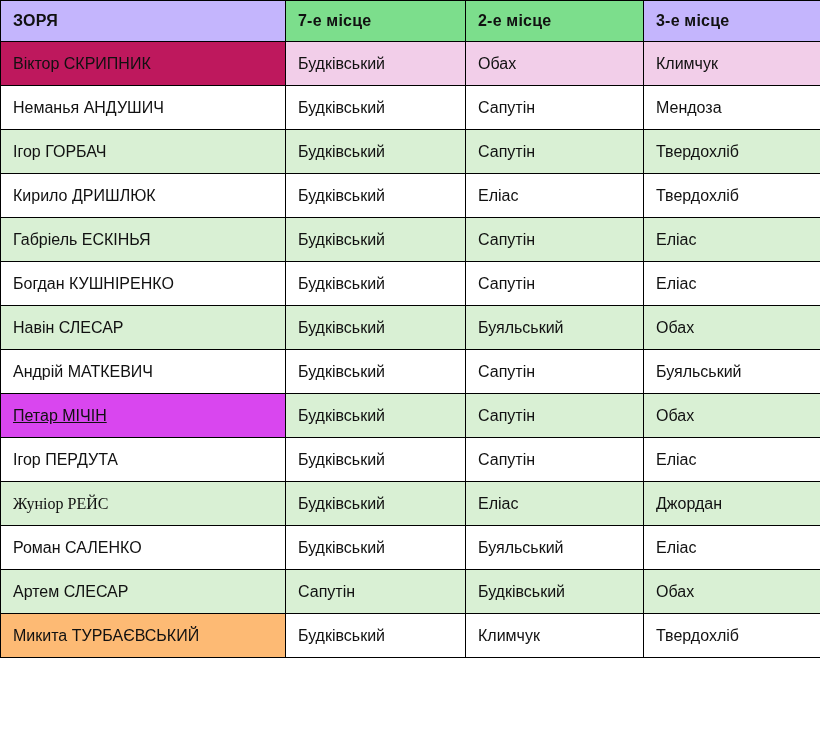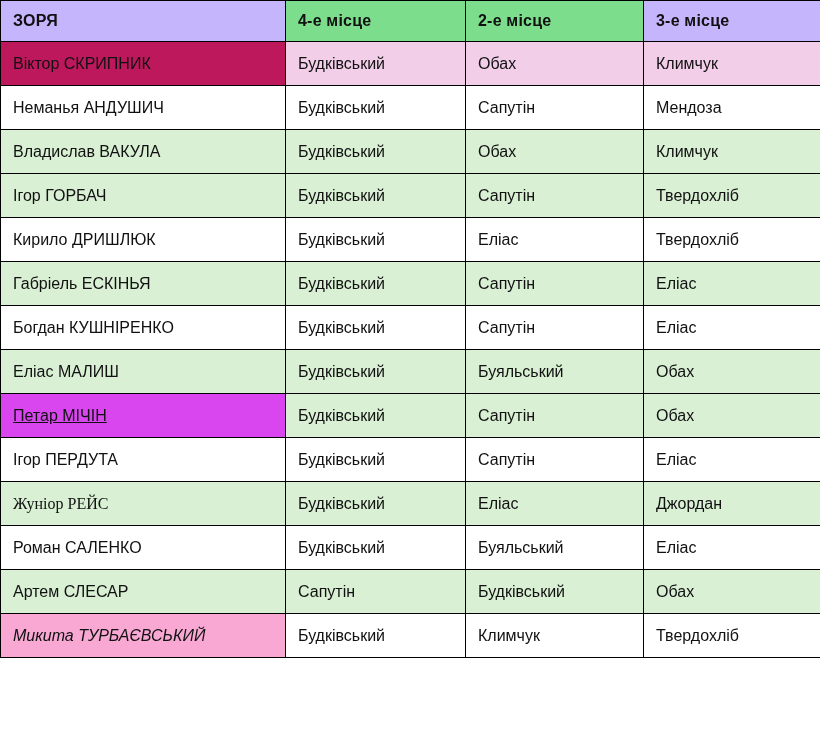--- a/index.html
+++ b/index.html
@@ -49,43 +49,37 @@
 <table class="results">
   <colgroup>
     <col class="c-name">
     <col class="c-first">
     <col class="c-second">
     <col class="c-third">
   </colgroup>
   <thead>
     <tr>
       <th style="background: #c4b5fd;">ЗОРЯ</th>
-      <th style="background: rgb(124, 222, 140);">4-е місце</th>
+      <th style="background: rgb(124, 222, 140);">7-е місце</th>
       <th style="background: rgb(124, 222, 140);">2-е місце</th>
       <th style="background: #c4b5fd;">3-е місце</th>
     </tr>
   </thead>
   <tbody id="rows-container">
       <tr>
     <td class="name-cell" style="background: #be185d;">Віктор СКРИПНИК</td>
     <td style="background: rgb(242, 206, 233);">Будківський</td>
     <td style="background: rgb(242, 206, 233);">Обах</td>
     <td style="background: rgb(242, 206, 233);">Климчук</td>
   </tr>
       <tr>
     <td class="name-cell" style="background: rgb(255, 255, 255);">Неманья АНДУШИЧ</td>
     <td style="background: rgb(255, 255, 255);">Будківський</td>
     <td style="background: rgb(255, 255, 255);">Сапутін</td>
     <td style="background: rgb(255, 255, 255);">Мендоза</td>
-  </tr>
-      <tr>
-    <td class="name-cell" style="background: rgb(217, 240, 212);">Владислав ВАКУЛА</td>
-    <td style="background: rgb(217, 240, 212);">Будківський</td>
-    <td style="background: rgb(217, 240, 212);">Обах</td>
-    <td style="background: rgb(217, 240, 212);">Климчук</td>
   </tr>
       <tr>
     <td class="name-cell" style="background: rgb(217, 240, 212);">Ігор ГОРБАЧ</td>
     <td style="background: rgb(217, 240, 212);">Будківський</td>
     <td style="background: rgb(217, 240, 212);">Сапутін</td>
     <td style="background: rgb(217, 240, 212);">Твердохліб</td>
   </tr>
       <tr>
     <td class="name-cell" style="background: rgb(255, 255, 255);">Кирило ДРИШЛЮК</td>
     <td style="background: rgb(255, 255, 255);">Будківський</td>
@@ -98,24 +92,30 @@
     <td style="background: rgb(217, 240, 212);">Сапутін</td>
     <td style="background: rgb(217, 240, 212);">Еліас</td>
   </tr>
       <tr>
     <td class="name-cell" style="background: rgb(255, 255, 255);">Богдан КУШНІРЕНКО</td>
     <td style="background: rgb(255, 255, 255);">Будківський</td>
     <td style="background: rgb(255, 255, 255);">Сапутін</td>
     <td style="background: rgb(255, 255, 255);">Еліас</td>
   </tr>
       <tr>
-    <td class="name-cell" style="background: rgb(217, 240, 212);">Еліас МАЛИШ</td>
+    <td class="name-cell" style="background: rgb(217, 240, 212);">Навін СЛЕСАР</td>
     <td style="background: rgb(217, 240, 212);">Будківський</td>
     <td style="background: rgb(217, 240, 212);">Буяльський</td>
     <td style="background: rgb(217, 240, 212);">Обах</td>
+  </tr>
+      <tr>
+    <td class="name-cell" style="background: rgb(255, 255, 255);">Андрій МАТКЕВИЧ</td>
+    <td style="background: rgb(255, 255, 255);">Будківський</td>
+    <td style="background: rgb(255, 255, 255);">Сапутін</td>
+    <td style="background: rgb(255, 255, 255);">Буяльський</td>
   </tr>
       <tr>
     <td class="name-cell" style="background: #d946ef; text-decoration: underline;">Петар МІЧІН</td>
     <td style="background: rgb(217, 240, 212);">Будківський</td>
     <td style="background: rgb(217, 240, 212);">Сапутін</td>
     <td style="background: rgb(217, 240, 212);">Обах</td>
   </tr>
       <tr>
     <td class="name-cell" style="background: rgb(255, 255, 255);">Ігор ПЕРДУТА</td>
     <td style="background: rgb(255, 255, 255);">Будківський</td>
@@ -134,19 +134,19 @@
     <td style="background: rgb(255, 255, 255);">Буяльський</td>
     <td style="background: rgb(255, 255, 255);">Еліас</td>
   </tr>
       <tr>
     <td class="name-cell" style="background: rgb(217, 240, 212);">Артем СЛЕСАР</td>
     <td style="background: rgb(217, 240, 212);">Сапутін</td>
     <td style="background: rgb(217, 240, 212);">Будківський</td>
     <td style="background: rgb(217, 240, 212);">Обах</td>
   </tr>
       <tr>
-    <td class="name-cell" style="background: #f9a8d4; font-style: italic;">Микита ТУРБАЄВСЬКИЙ</td>
+    <td class="name-cell" style="background: #fdba74;">Микита ТУРБАЄВСЬКИЙ</td>
     <td style="background: rgb(255, 255, 255);">Будківський</td>
     <td style="background: rgb(255, 255, 255);">Климчук</td>
     <td style="background: rgb(255, 255, 255);">Твердохліб</td>
   </tr>
     </tbody>
 </table>
 
 </body></html>

